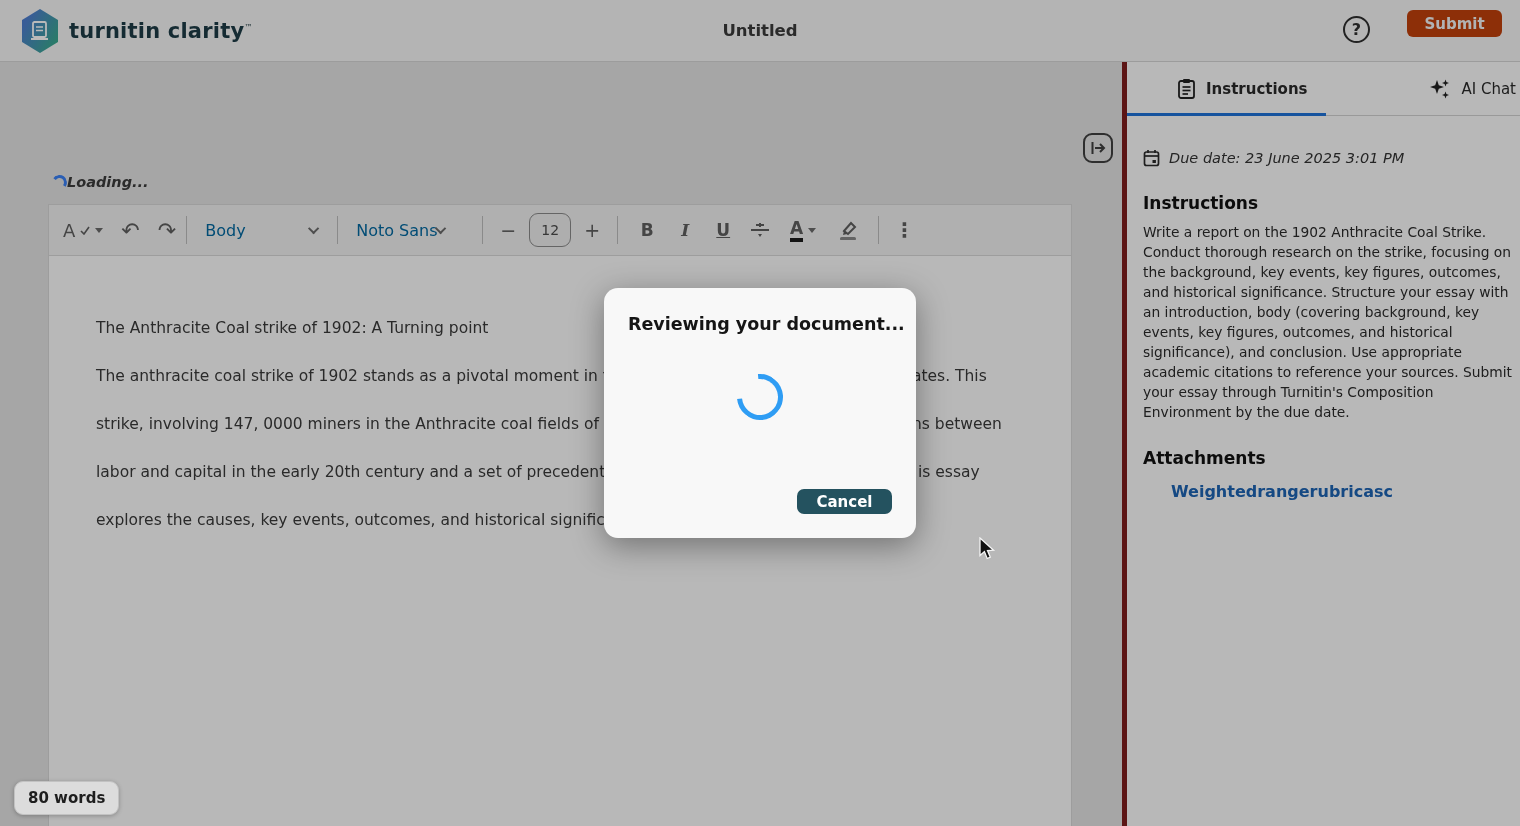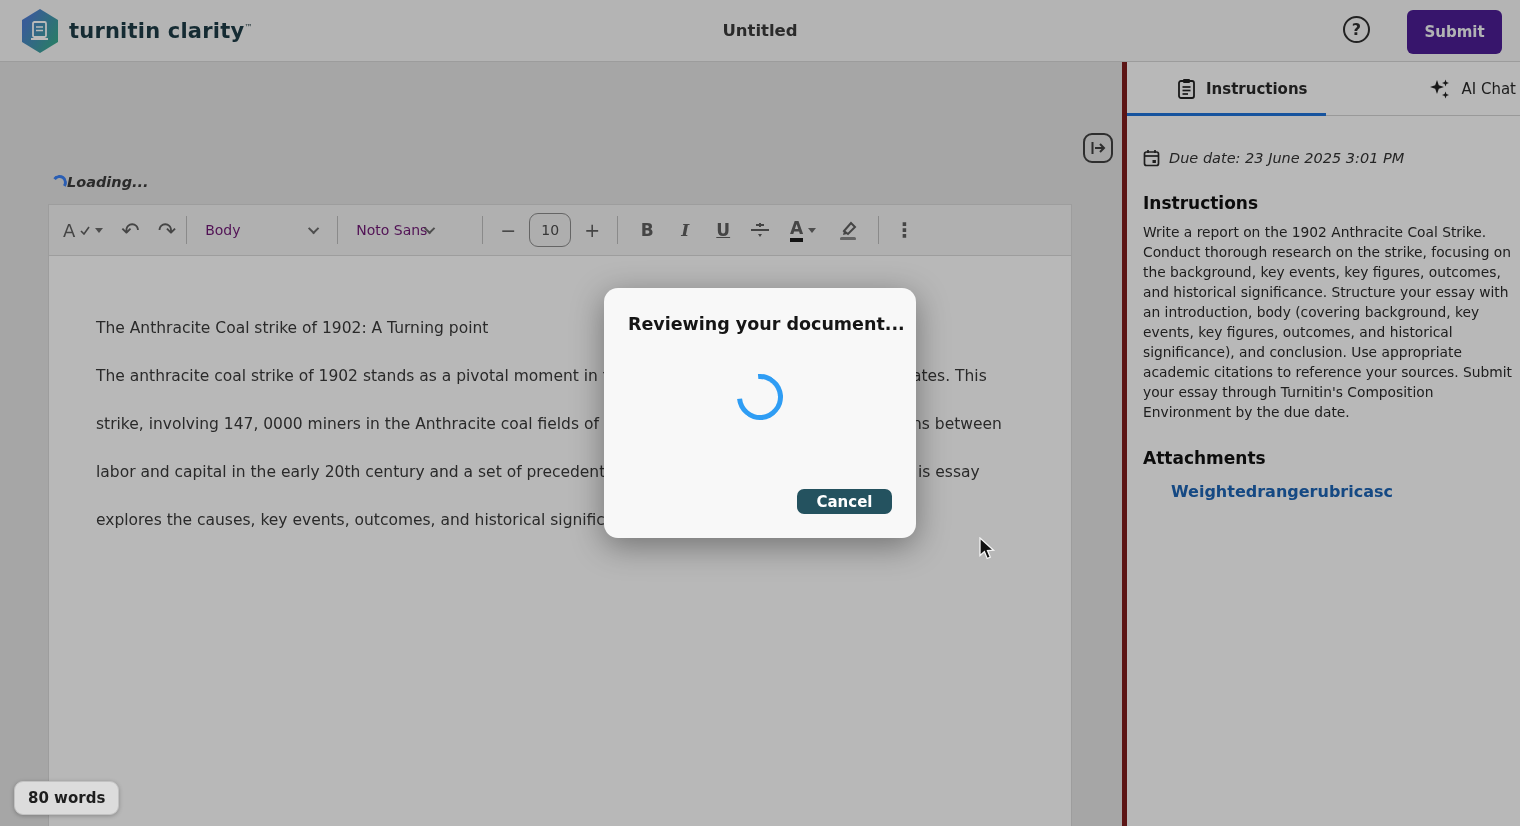--- a/index.html
+++ b/index.html
@@ -9,42 +9,42 @@
   
   .topbar { position:absolute; left:0; top:0; width:1520px; height:62px; background:#f7f7f7; border-bottom:1px solid #d6d6d6; z-index:1; }
   .logo-wrap { position:absolute; left:20px; top:9px; display:flex; align-items:center; gap:9px; }
   .hexagon { width:40px; height:44px; background:linear-gradient(120deg,#4e7fd0 20%,#3aa98f 85%);
              clip-path:polygon(50% 0%,95% 25%,95% 75%,50% 100%,5% 75%,5% 25%); display:flex; align-items:center; justify-content:center; }
   .brand { font-size:21px; font-weight:bold; color:#1d3c46; letter-spacing:0.2px; }
   .brand sup { font-size:8px; color:#5a6d73; }
   .doc-title { position:absolute; left:50%; top:21px; transform:translateX(-50%); font-size:16.5px; font-weight:bold; color:#3a3a3a; }
   .help-btn { position:absolute; left:1343px; top:16px; width:27px; height:27px; border:2px solid #2f2f2f; border-radius:50%;
               display:flex; align-items:center; justify-content:center; font-size:16px; font-weight:bold; color:#2f2f2f; cursor:pointer; }
-  .submit-btn { position:absolute; left:1407px; top:10px; width:95px; height:44px; background:#4c1d95; color:#f3f6f7;
+  .submit-btn { position:absolute; left:1407px; top:10px; width:95px; height:27px; background:#c2410c; color:#f3f6f7;
                 border:none; border-radius:6px; font-size:15px; font-weight:bold; font-family:inherit; cursor:pointer; }
 
   
   .editor { position:absolute; left:0; top:62px; width:1122px; height:764px; background:#e4e4e4; }
   .loading-row { position:absolute; left:52px; top:112px; display:flex; align-items:center; }
   .spin-sm { width:15px; height:15px; border-radius:50%; border:3px solid #3b82f6; border-left-color:transparent; border-bottom-color:transparent; transform:rotate(-10deg); animation:spin 1s linear infinite; }
   .loading-txt { font-size:14.5px; font-style:italic; font-weight:bold; color:#3c3c3c; }
   .collapse-btn { position:absolute; left:1083px; top:71px; width:30px; height:30px; border:2px solid #3f3f3f; border-radius:9px;
                   background:transparent; display:flex; align-items:center; justify-content:center; cursor:pointer; }
 
   .toolbar { position:absolute; left:48px; top:142px; width:1024px; height:52px; background:#f2f2f2; border:1px solid #d7d7d7;
              display:flex; align-items:center; color:#5f5f5f; }
   .tb-item { display:flex; align-items:center; justify-content:center; cursor:pointer; color:#5f5f5f; }
   .tb-sep { width:1px; height:28px; background:#bdbdbd; margin:0 10px; }
   .chev { width:8px; height:8px; border-left:2px solid #6b6b6b; border-bottom:2px solid #6b6b6b; transform:rotate(-45deg) translateY(-2px); display:inline-block; }
   .chev-sm { width:0; height:0; border-left:4px solid transparent; border-right:4px solid transparent; border-top:5px solid #6b6b6b; display:inline-block; }
   .glyph { font-size:19px; }
   .sizebox { width:42px; height:34px; border:1px solid #8b8b8b; border-radius:9px; display:flex; align-items:center; justify-content:center;
              font-size:14px; color:#4c4c4c; background:#efefef; }
   .biu { font-size:17px; font-weight:bold; width:38px; }
-  .dd-label { font-size:14px; color:#701a75; }
+  .dd-label { font-size:16px; color:#0369a1; }
 
   .page { position:absolute; left:48px; top:194px; width:1024px; height:632px; background:#fdfdfd; border:1px solid #d7d7d7; border-top:none; }
   .doc-line { position:absolute; font-size:15.5px; color:#3a3a3a; white-space:nowrap; }
 
   .word-badge { position:absolute; left:14px; top:781px; background:#dcdcdc; border:1px solid #c2c2c2; border-radius:9px;
                 padding:7px 13px; font-size:15px; font-weight:bold; color:#1e1e1e; z-index:45; box-shadow:0 1px 4px rgba(0,0,0,0.25); }
 
   
   .sidebar { position:absolute; left:1122px; top:62px; width:466px; height:764px; background:#fdfdfd; border-left:5px solid #7f1d1d; }
   .tabbar { position:relative; height:54px; border-bottom:1px solid #d2d2d2; display:flex; }
@@ -128,21 +128,21 @@
     </div>
     <div class="tb-sep"></div>
     <div class="tb-item" style="width:124px; justify-content:flex-start; padding:0 8px;">
       <span class="dd-label">Noto Sans</span>
       <span class="chev"></span>
     </div>
     <div class="tb-sep"></div>
     <div class="tb-item" style="width:30px;">
         <span class="glyph">−</span>
       </div>
-    <div class="sizebox" style="margin:0 6px;">10</div>
+    <div class="sizebox" style="margin:0 6px;">12</div>
     <div class="tb-item" style="width:30px;">
         <span class="glyph">+</span>
       </div>
     <div class="tb-sep"></div>
     <div class="tb-item biu">
         <span>B</span>
       </div>
     <div class="tb-item biu" style="font-style:italic; font-family:'DejaVu Serif',serif;">
         <span>I</span>
       </div>

